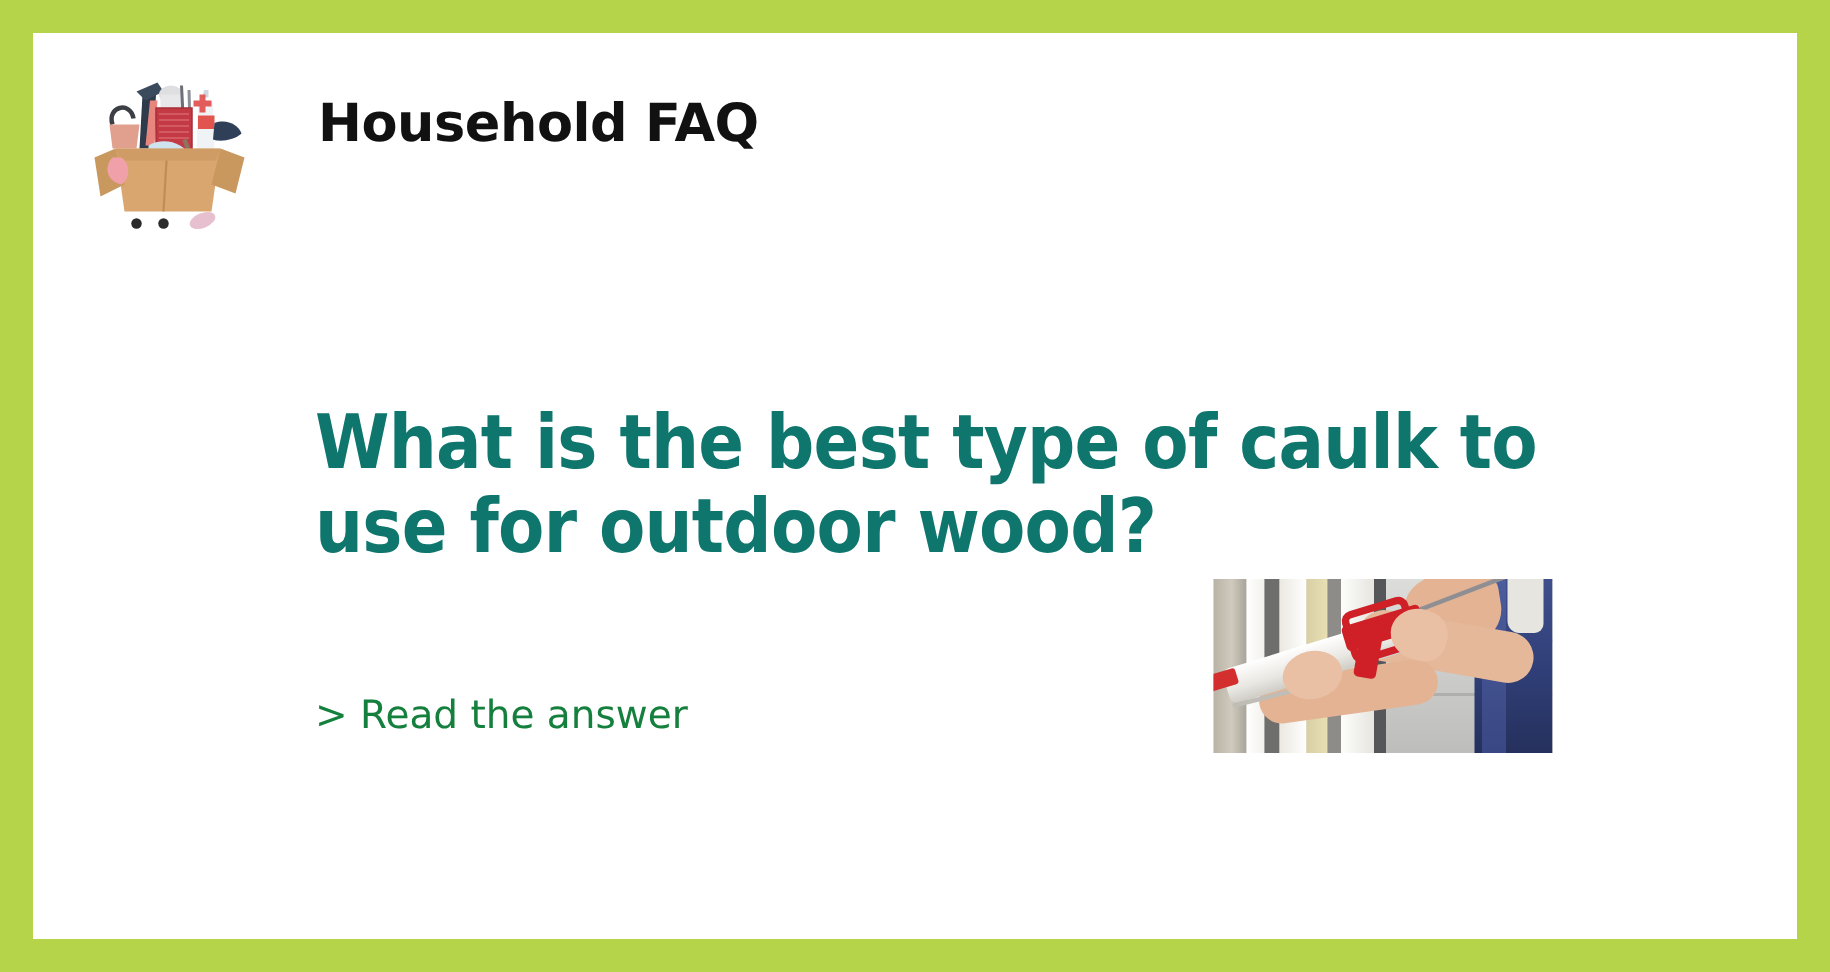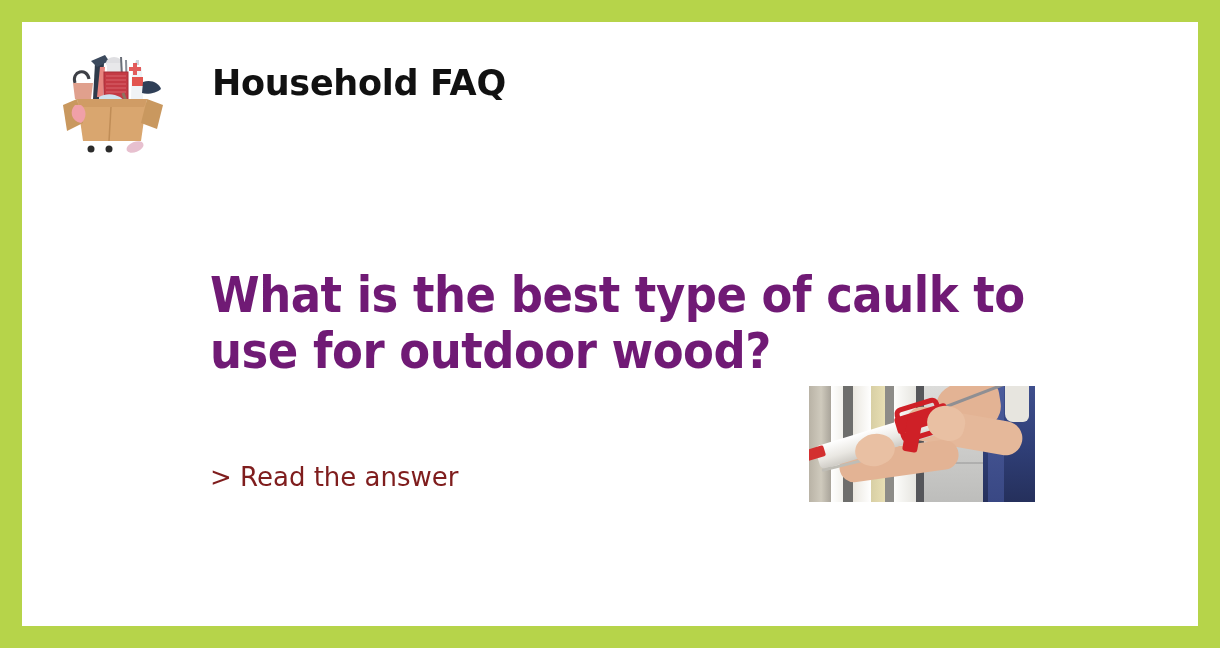--- a/index.html
+++ b/index.html
@@ -70,32 +70,32 @@
 
   
   .headline {
     position: absolute;
     left: 188px;
     top: 245px;
     width: 880px;
     font-size: 50px;
     line-height: 56px;
     font-weight: bold;
-    color: #701a75;
+    color: #0f766e;
     font-family: "DejaVu Sans Condensed", "Liberation Sans Narrow", "DejaVu Sans", sans-serif;
     letter-spacing: -0.5px;
   }
 
   
   .cta {
     position: absolute;
     left: 188px;
     top: 440px;
     font-size: 26px;
-    color: #7f1d1d;
+    color: #15803d;
     font-weight: normal;
     white-space: nowrap;
     font-family: "DejaVu Sans", "Liberation Sans", sans-serif;
   }
 
   
   .thumb {
     position: absolute;
     left: 787px;
     top: 364px;

